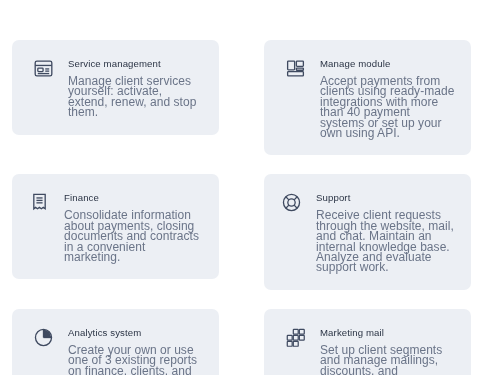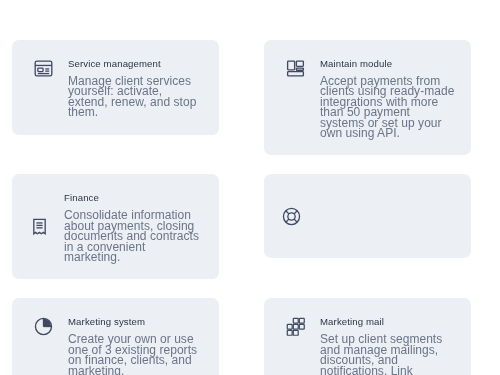--- a/index.html
+++ b/index.html
@@ -48,21 +48,21 @@
     white-space: nowrap;
   }
   .card-desc {
     font-size: 12px;
     line-height: 10.4px;
     color: #6a7488;
     letter-spacing: 0.04px;
   }
   
   .card.tall { min-height: 82px; padding-left: 21px; }
-  .card.short { min-height: 84px; align-items: center; }
+  .card.short { min-height: 84px; }
 </style>
 </head>
 <body>
 
 <div class="feature-grid">
 
   <div class="card tall">
     <span class="card-icon">
       <svg viewBox="0 0 24 24" fill="none" stroke="currentColor" stroke-width="1.5">
         <rect x="2.5" y="3.5" width="19" height="17" rx="2"></rect>
@@ -82,22 +82,22 @@
   <div class="card tall">
     <span class="card-icon">
       <svg viewBox="0 0 24 24" fill="none" stroke="currentColor" stroke-width="1.5">
         <rect x="3" y="3.5" width="8" height="10" rx="0.8"></rect>
         <rect x="13" y="3.5" width="8" height="6" rx="0.8"></rect>
         <rect x="3" y="15.5" width="18" height="5" rx="0.8"></rect>
         <rect x="13" y="11.5" width="8" height="2.5" rx="0.6"></rect>
       </svg>
     </span>
     <div class="card-body">
-      <div class="card-title">Maintain module</div>
-      <div class="card-desc">Accept payments from clients using ready-made integrations with more than 50 payment systems or set up your own using API.</div>
+      <div class="card-title">Manage module</div>
+      <div class="card-desc">Accept payments from clients using ready-made integrations with more than 40 payment systems or set up your own using API.</div>
     </div>
   </div>
 
   <div class="card short">
     <span class="card-icon">
       <svg viewBox="0 0 24 24" fill="none" stroke="currentColor" stroke-width="1.5">
         <path d="M5.5 2.8h13v16.4l-2.2-1.6-2.2 1.6-2.2-1.6-2.2 1.6-2.2-1.6-2 1.6z"></path>
         <line x1="8.5" y1="6.8" x2="15.5" y2="6.8"></line>
         <line x1="8.5" y1="9.6" x2="15.5" y2="9.6"></line>
         <line x1="8.5" y1="12.4" x2="15.5" y2="12.4"></line>
@@ -113,33 +113,37 @@
     <span class="card-icon">
       <svg viewBox="0 0 24 24" fill="none" stroke="currentColor" stroke-width="1.5">
         <circle cx="12" cy="12" r="9.2"></circle>
         <circle cx="12" cy="12" r="4.2"></circle>
         <line x1="5.5" y1="5.5" x2="9" y2="9"></line>
         <line x1="15" y1="9" x2="18.5" y2="5.5"></line>
         <line x1="5.5" y1="18.5" x2="9" y2="15"></line>
         <line x1="15" y1="15" x2="18.5" y2="18.5"></line>
       </svg>
     </span>
+    <div class="card-body">
+      <div class="card-title">Support</div>
+      <div class="card-desc">Receive client requests through the website, mail, and chat. Maintain an internal knowledge base. Analyze and evaluate support work.</div>
+    </div>
   </div>
 
   <div class="card tall">
     <span class="card-icon">
       <svg viewBox="0 0 24 24" fill="none" stroke="currentColor" stroke-width="1.5">
         <circle cx="12" cy="12" r="9.2"></circle>
         <path d="M12 3.2 A8.8 8.8 0 0 1 20.8 12 L12 12 Z" fill="currentColor" stroke="none"></path>
         <line x1="12" y1="3" x2="12" y2="12"></line>
         <line x1="12" y1="12" x2="21" y2="12"></line>
       </svg>
     </span>
     <div class="card-body">
-      <div class="card-title">Marketing system</div>
+      <div class="card-title">Analytics system</div>
       <div class="card-desc">Create your own or use one of 3 existing reports on finance, clients, and marketing.</div>
     </div>
   </div>
 
   <div class="card tall">
     <span class="card-icon">
       <svg viewBox="0 0 24 24" fill="none" stroke="currentColor" stroke-width="1.4">
         <rect x="9.5" y="2.6" width="5.6" height="5.6" rx="0.7"></rect>
         <rect x="16.4" y="2.6" width="5.6" height="5.6" rx="0.7"></rect>
         <rect x="2.6" y="9.5" width="5.6" height="5.6" rx="0.7"></rect>

